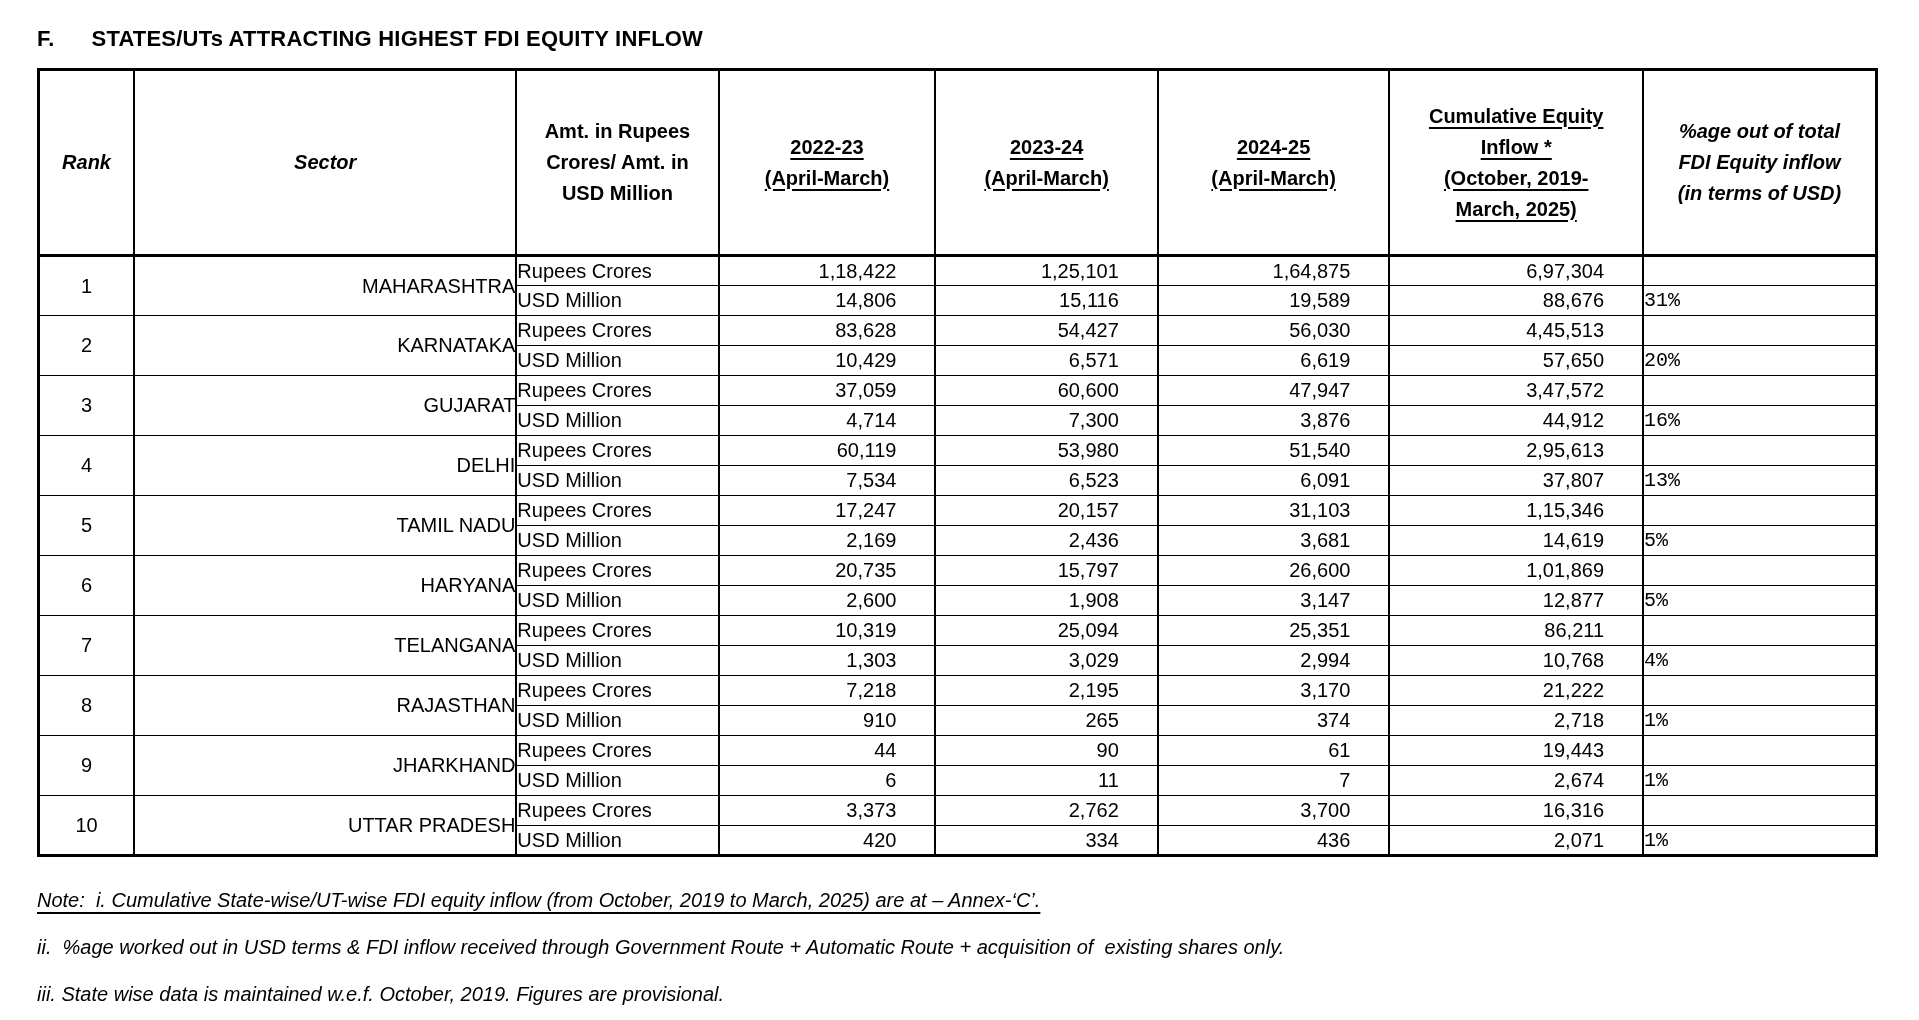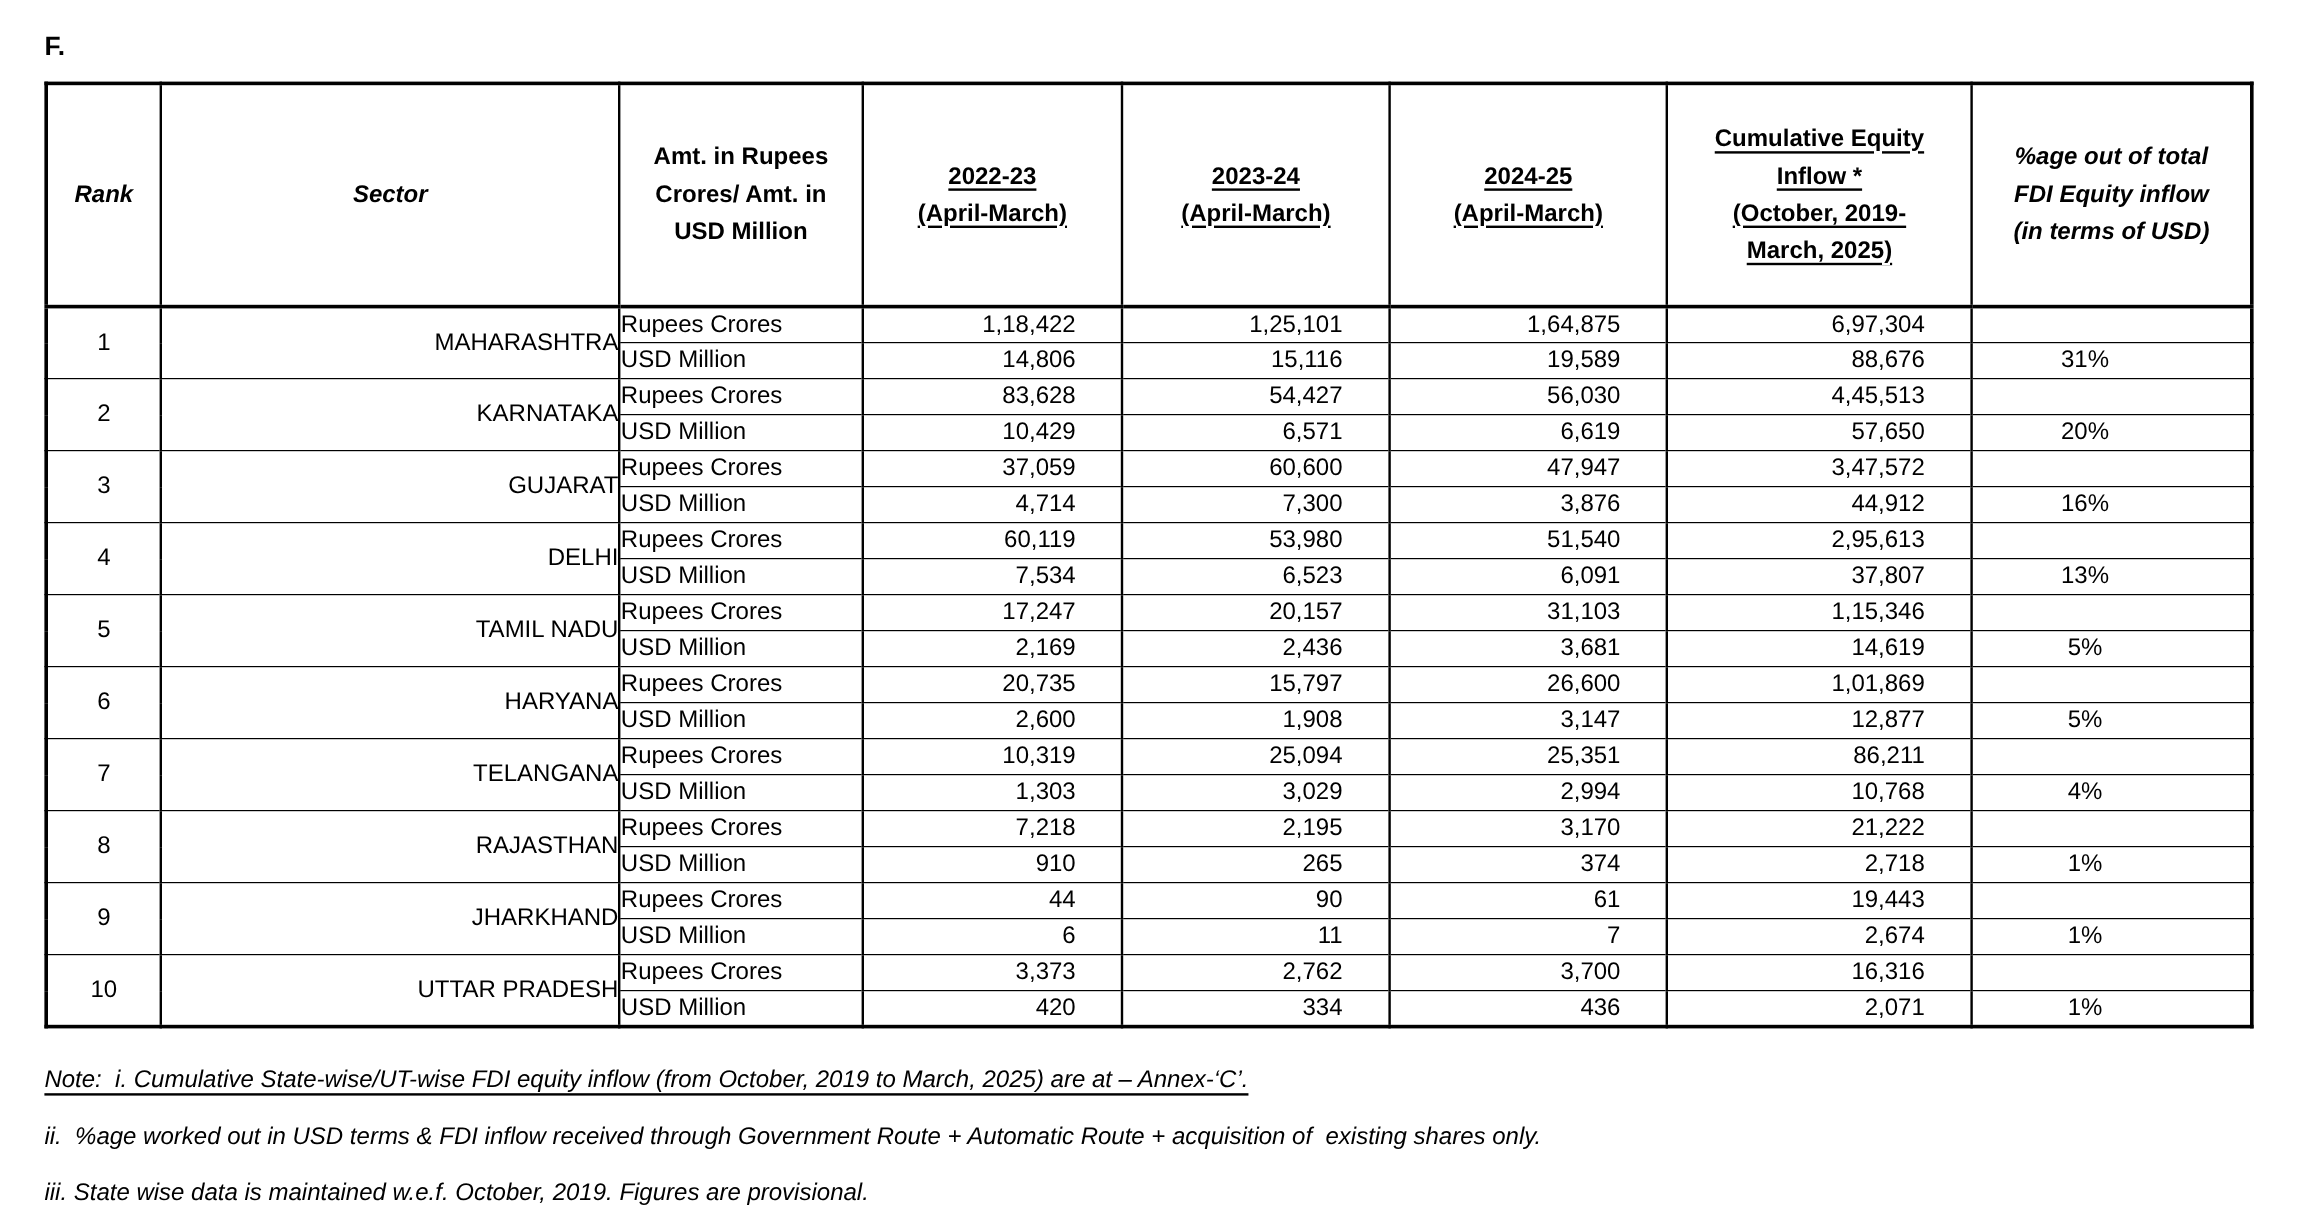--- a/index.html
+++ b/index.html
@@ -56,40 +56,41 @@
     vertical-align: middle;
     border-top: 1px solid #000;
     border-bottom: 1px solid #000;
     white-space: nowrap;
   }
   tr.block-start td { border-top: 2px solid #000; }
   td.rank  { text-align: center; }
   td.state { text-align: right; padding-left: 12px; }
   td.unit  { }
   td.num   { text-align: right; padding-right: 38px; }
-  td.pct   { text-align: center; padding-right: 44px; }
+  td.pct   { text-align: left; padding-right: 44px; font-family: Liberation Mono, monospace; }
 
   
   .notes { margin-top: 31px; }
   .note {
     font-style: italic;
     font-size: 20px;
     line-height: 1.2;
     margin-bottom: 23px;
     white-space: pre-wrap;
   }
   .note.underlined { text-decoration: underline; text-underline-offset: 5px; }
 </style>
 </head>
 <body>
 
 <div class="page">
 
   <div class="doc-title">
     <span>F.</span>
+    <span>STATES/UTs ATTRACTING HIGHEST FDI EQUITY INFLOW</span>
   </div>
 
   <table class="fdi">
     <colgroup>
       <col style="width:5.2%">
       <col style="width:20.8%">
       <col style="width:11.0%">
       <col style="width:11.8%">
       <col style="width:12.1%">
       <col style="width:12.6%">

